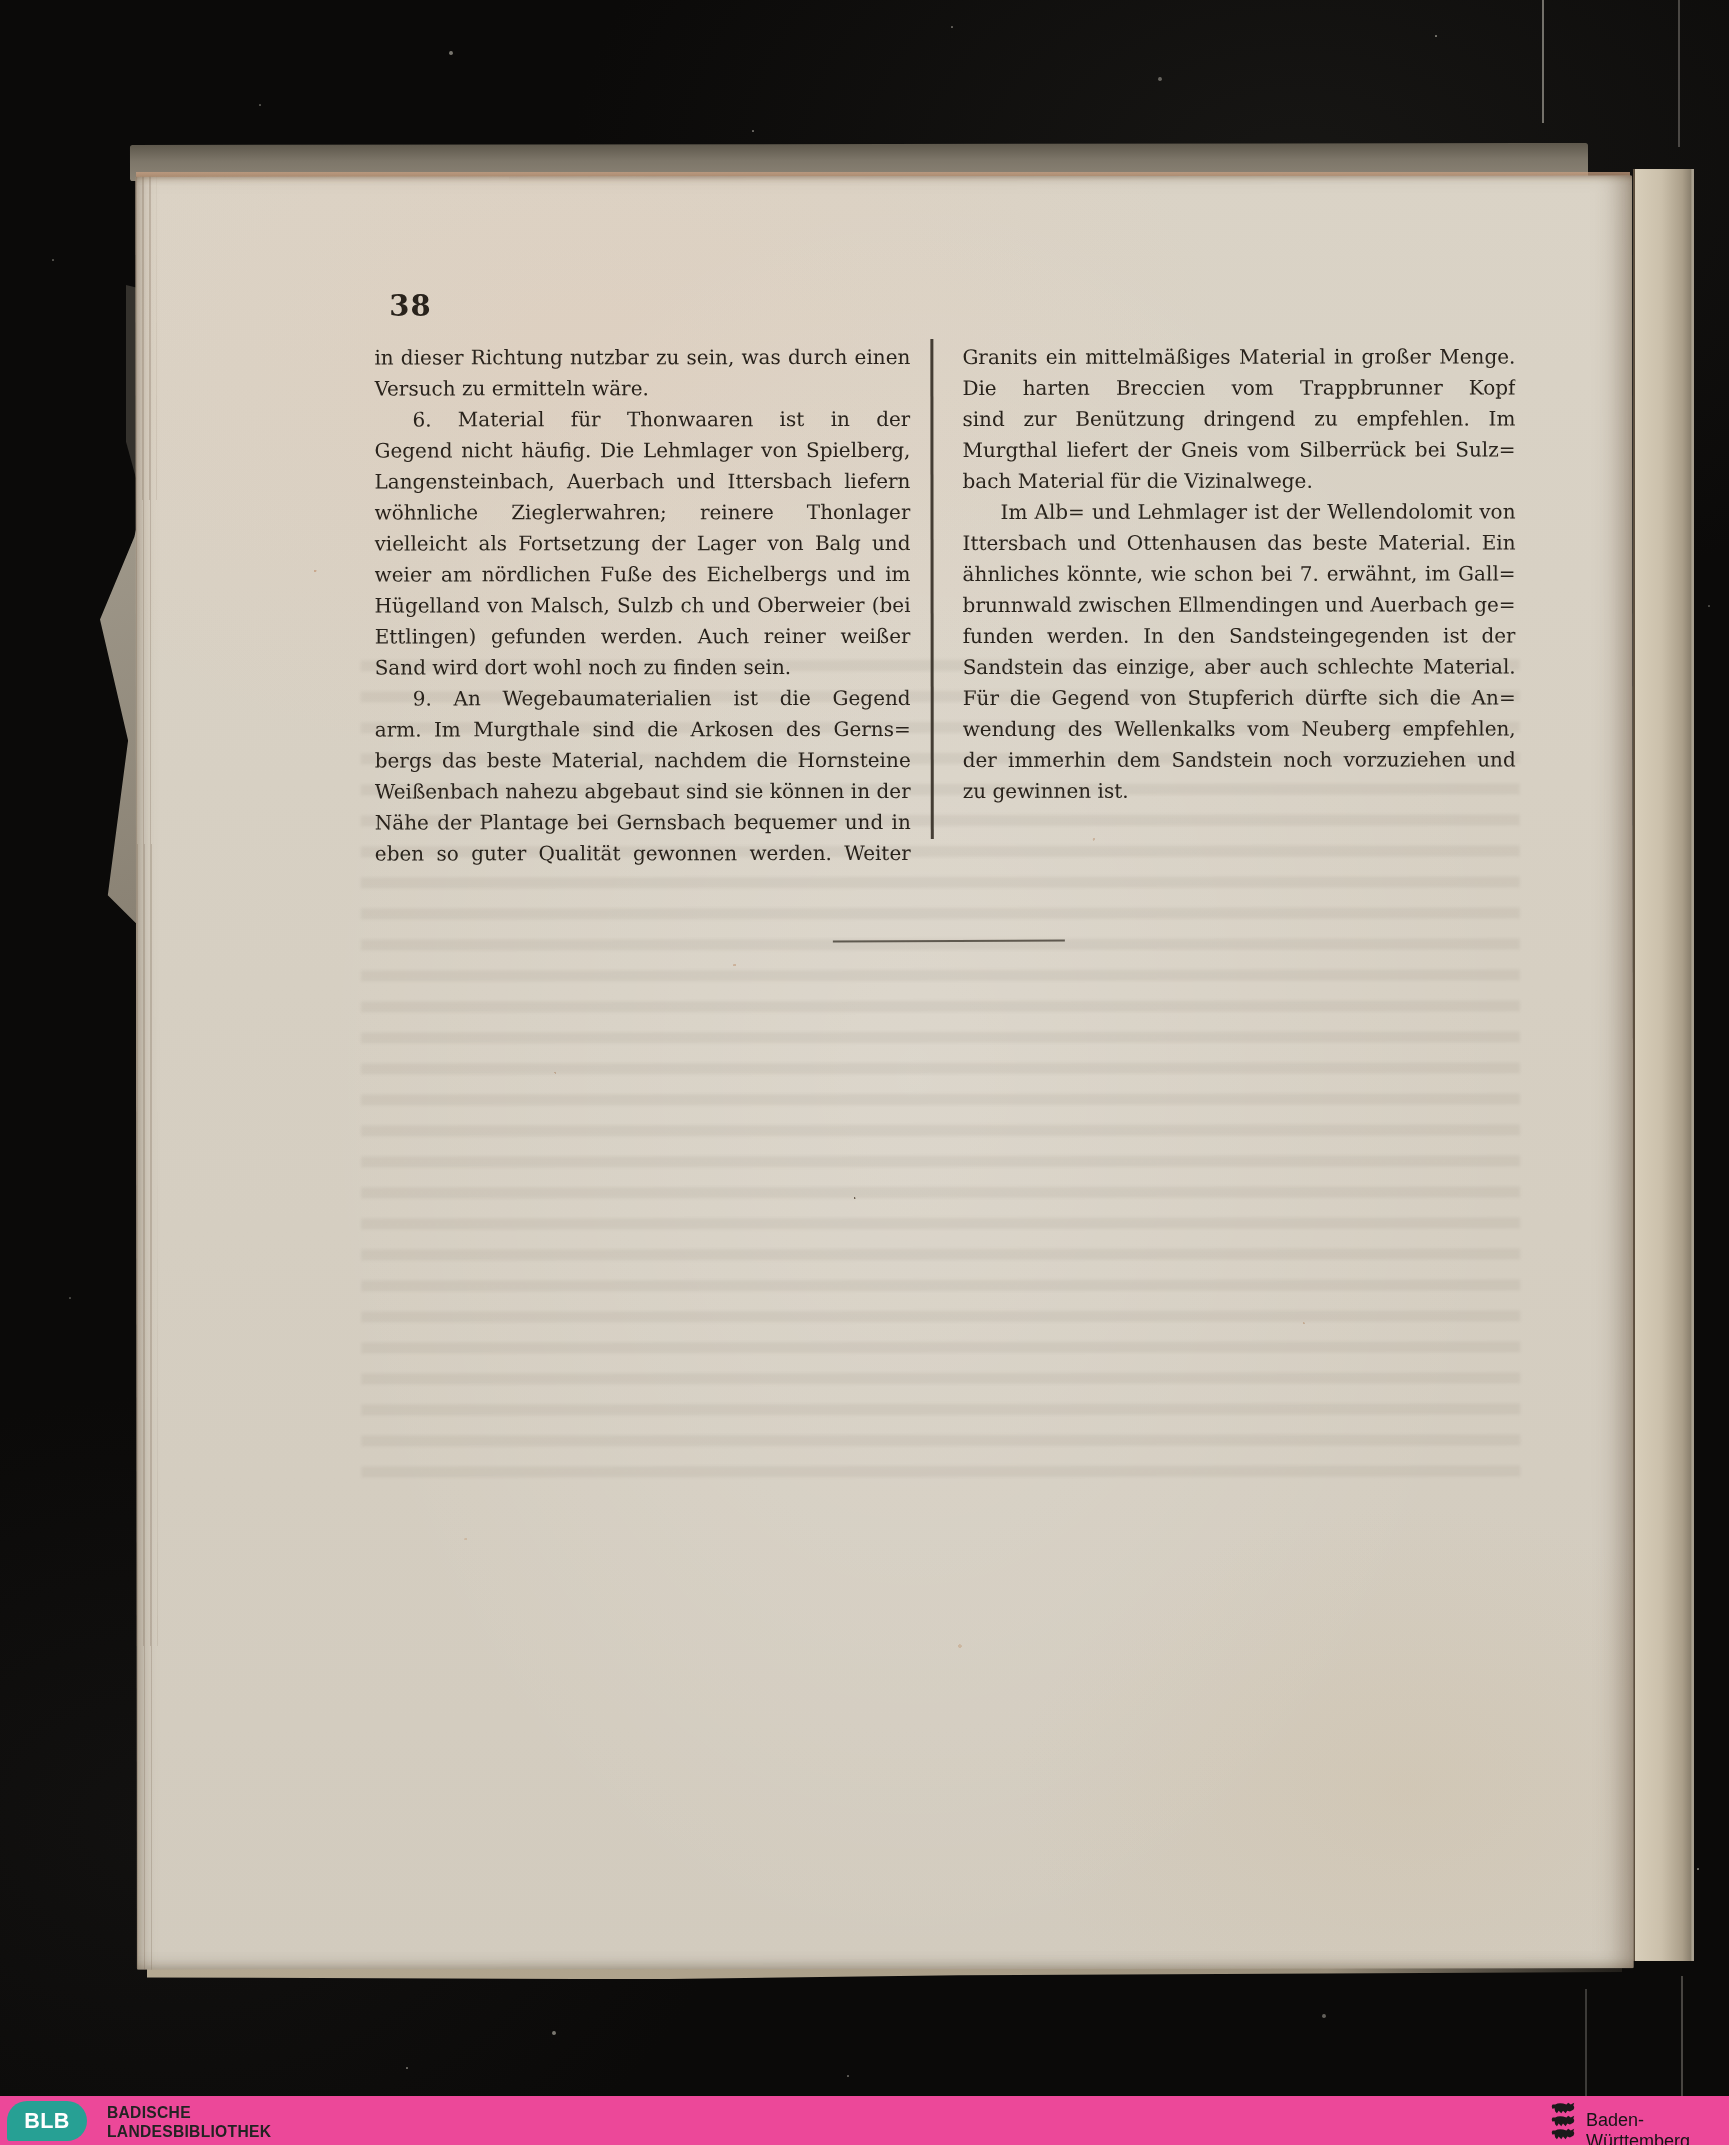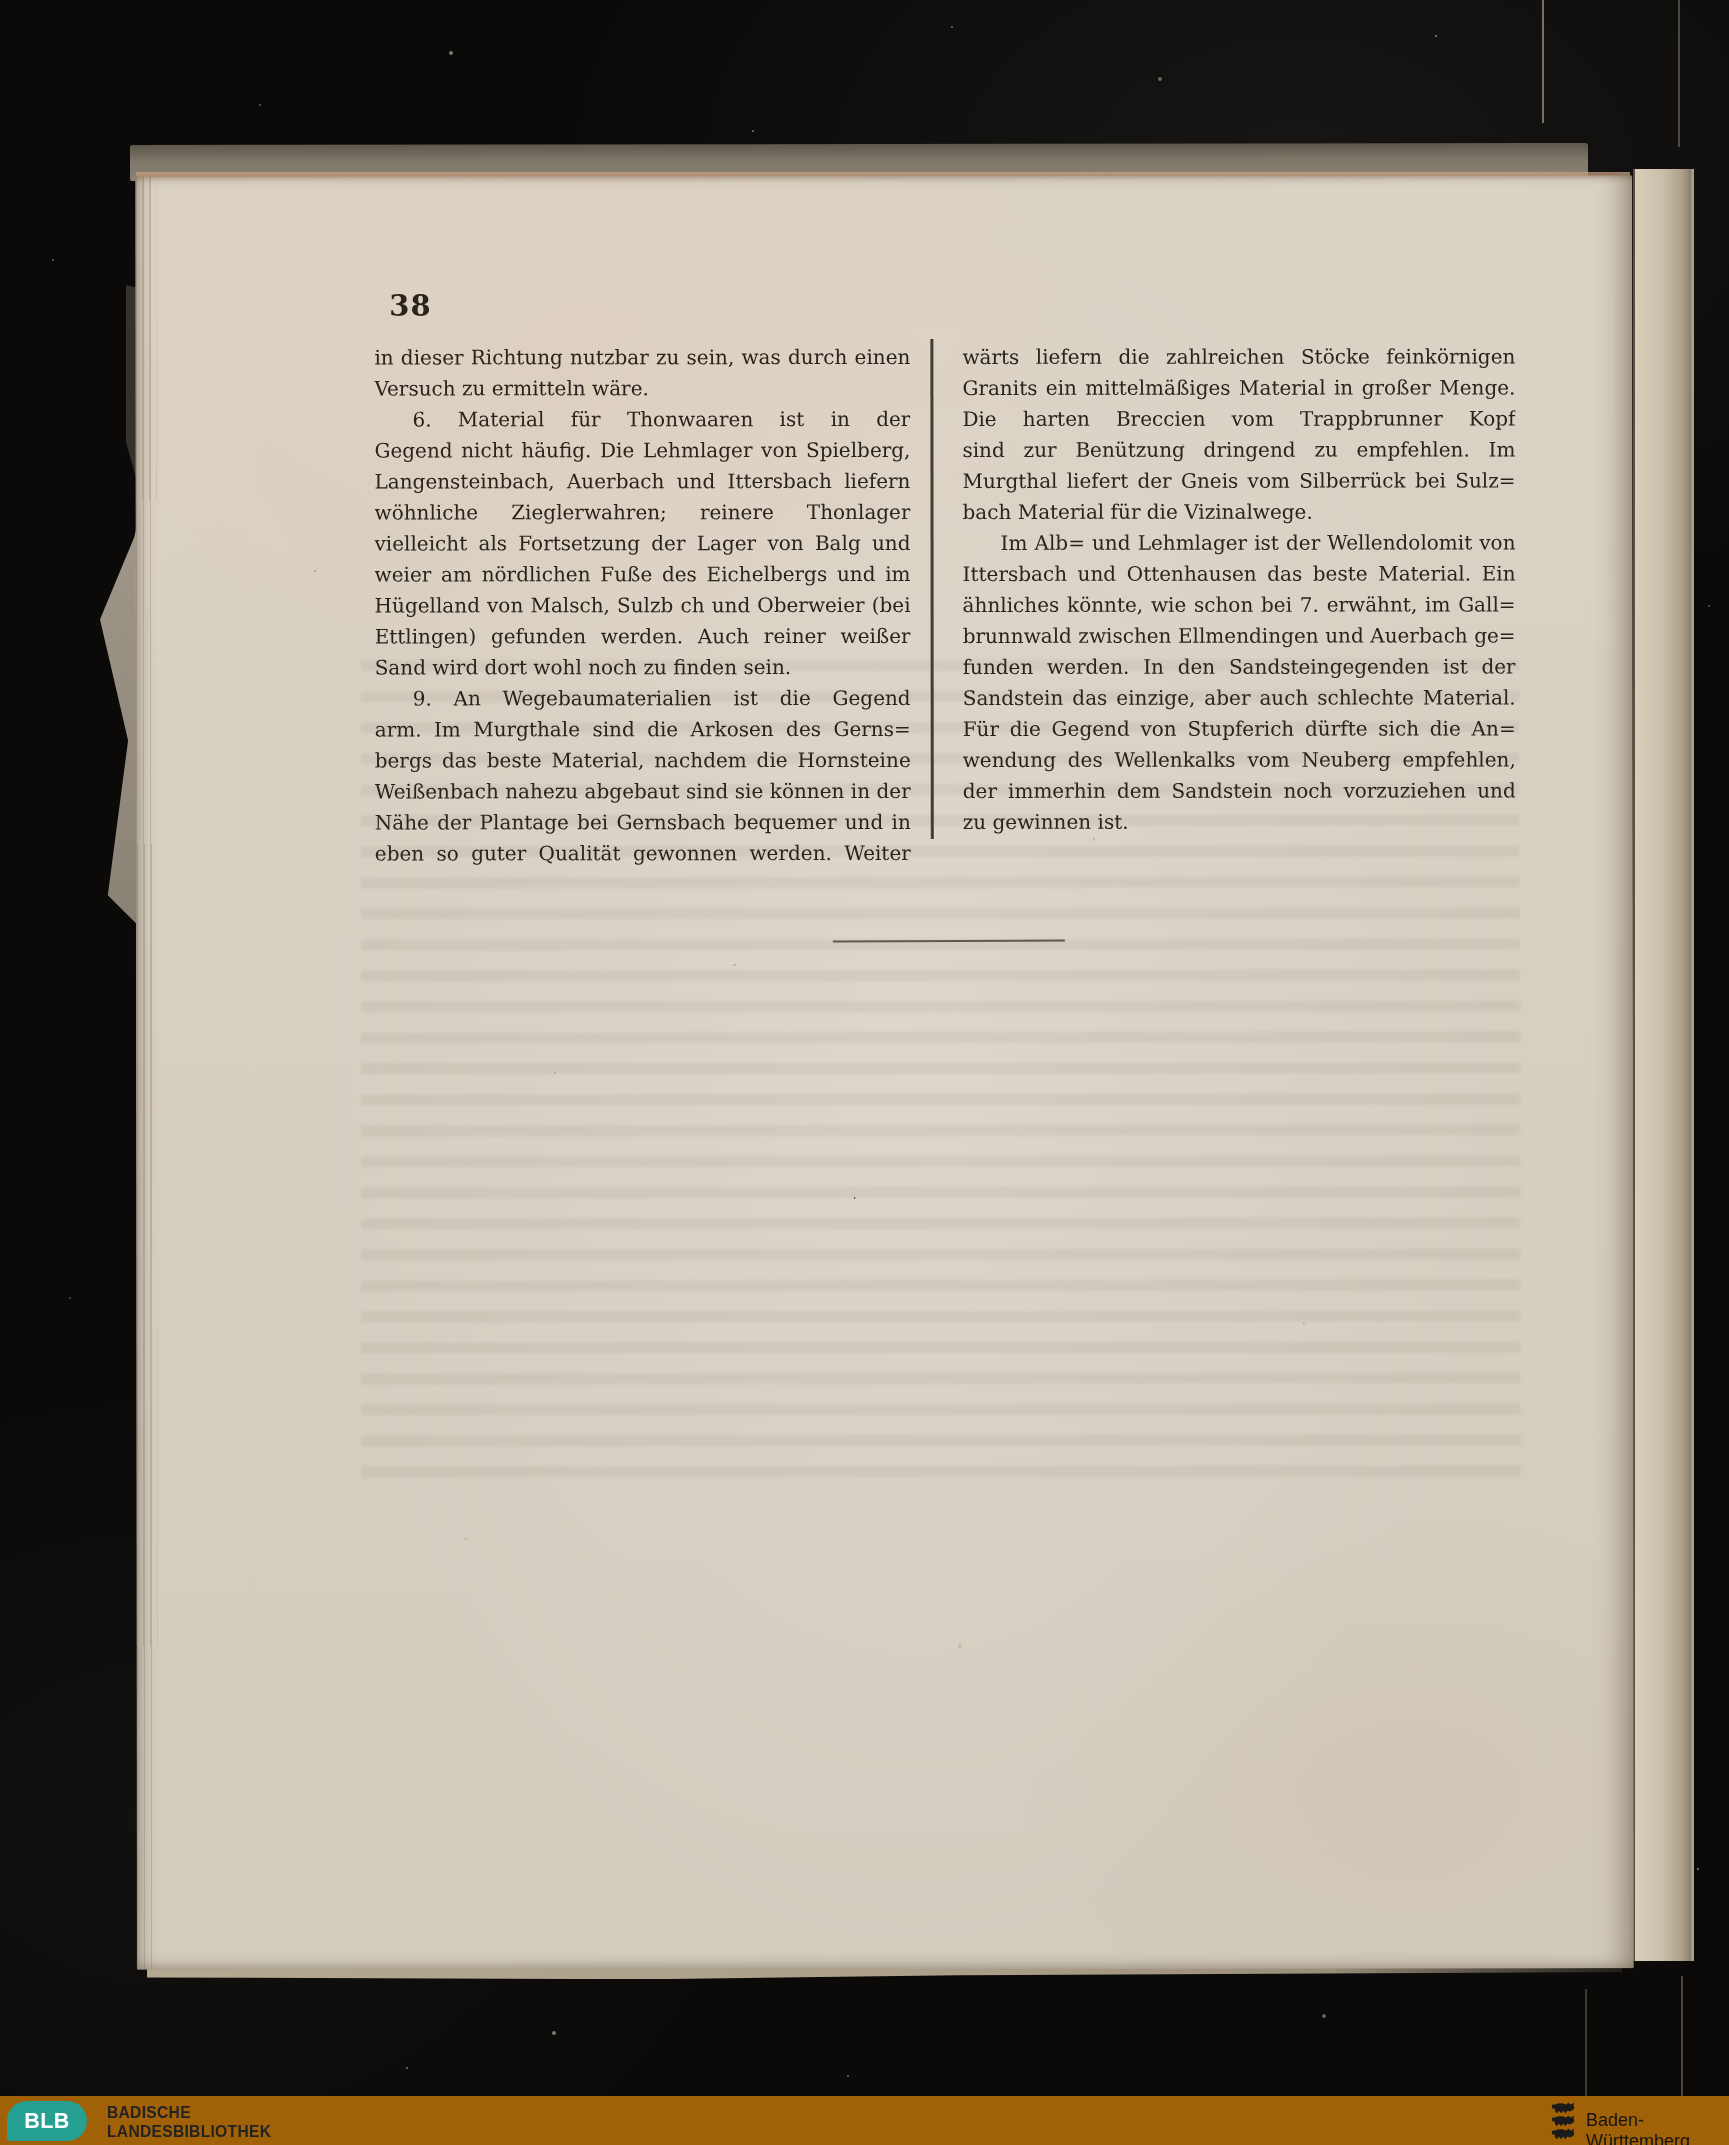--- a/index.html
+++ b/index.html
@@ -188,21 +188,20 @@
       <div class="tline">arm. Im Murgthale sind die Arkosen des Gerns=</div>
       <div class="tline">bergs das beste Material, nachdem die Hornsteine von</div>
       <div class="tline">Weißenbach nahezu abgebaut sind sie können in der</div>
       <div class="tline">Nähe der Plantage bei Gernsbach bequemer und in wohl</div>
       <div class="tline">eben so guter Qualität gewonnen werden. Weiter auf=</div>
     </div>
 
   <div class="col-divider"></div>
 
   <div class="col col-right">
-      <div class="tline">wärts liefern die zahlreichen Stöcke feinkörnigen</div>
       <div class="tline">Granits ein mittelmäßiges Material in großer Menge.</div>
       <div class="tline">Die harten Breccien vom Trappbrunner Kopf</div>
       <div class="tline">sind zur Benützung dringend zu empfehlen. Im unteren</div>
       <div class="tline">Murgthal liefert der Gneis vom Silberrück bei Sulz=</div>
       <div class="tline tlast">bach Material für die Vizinalwege.</div>
       <div class="tline tindent">Im Alb= und Lehmlager ist der Wellendolomit von</div>
       <div class="tline">Ittersbach und Ottenhausen das beste Material. Ein</div>
       <div class="tline">ähnliches könnte, wie schon bei 7. erwähnt, im Gall=</div>
       <div class="tline">brunnwald zwischen Ellmendingen und Auerbach ge=</div>
       <div class="tline">funden werden. In den Sandsteingegenden ist der bunte</div>
@@ -211,21 +210,21 @@
       <div class="tline">wendung des Wellenkalks vom Neuberg empfehlen,</div>
       <div class="tline">der immerhin dem Sandstein noch vorzuziehen und leicht</div>
       <div class="tline tlast">zu gewinnen ist.</div>
     </div>
 
   <div class="section-rule"></div>
 </div>
 
 <div class="next-sliver"></div>
 
-<div class="footer-bar" style="background: #a16207;">
+<div class="footer-bar" style="background: #ec4899;">
   <div class="blb-pill" style="background: rgb(39, 160, 148);">
     <span>BLB</span>
   </div>
   <div class="lib-name">
     <div>BADISCHE</div>
     <div>LANDESBIBLIOTHEK</div>
   </div>
   <svg class="bw-lions" viewBox="0 0 30 44" xmlns="http://www.w3.org/2000/svg">
     <g fill="#1a1a1a">
       <path d="M3 3 Q1 5 3 8 L5 7 L6 11 L8 13 L10 10 L13 13 L15 10 L18 13 L20 10 L23 11 L27 9 Q29 6 27 4 L28 1 L24 3 L21 1 L19 3 Q11 0 6 3 Z"></path>

